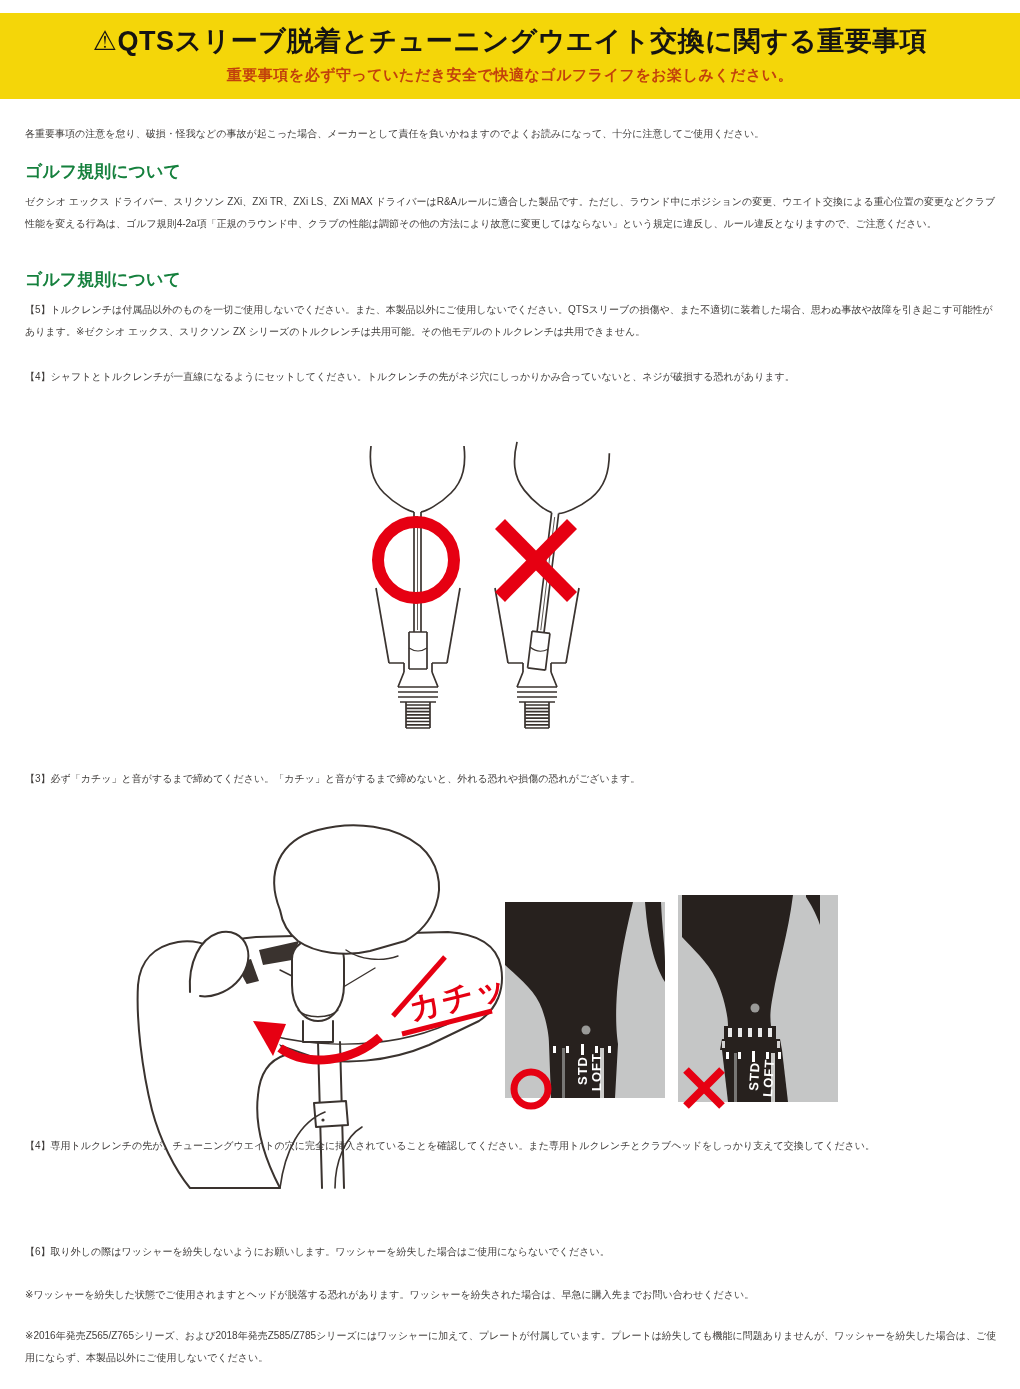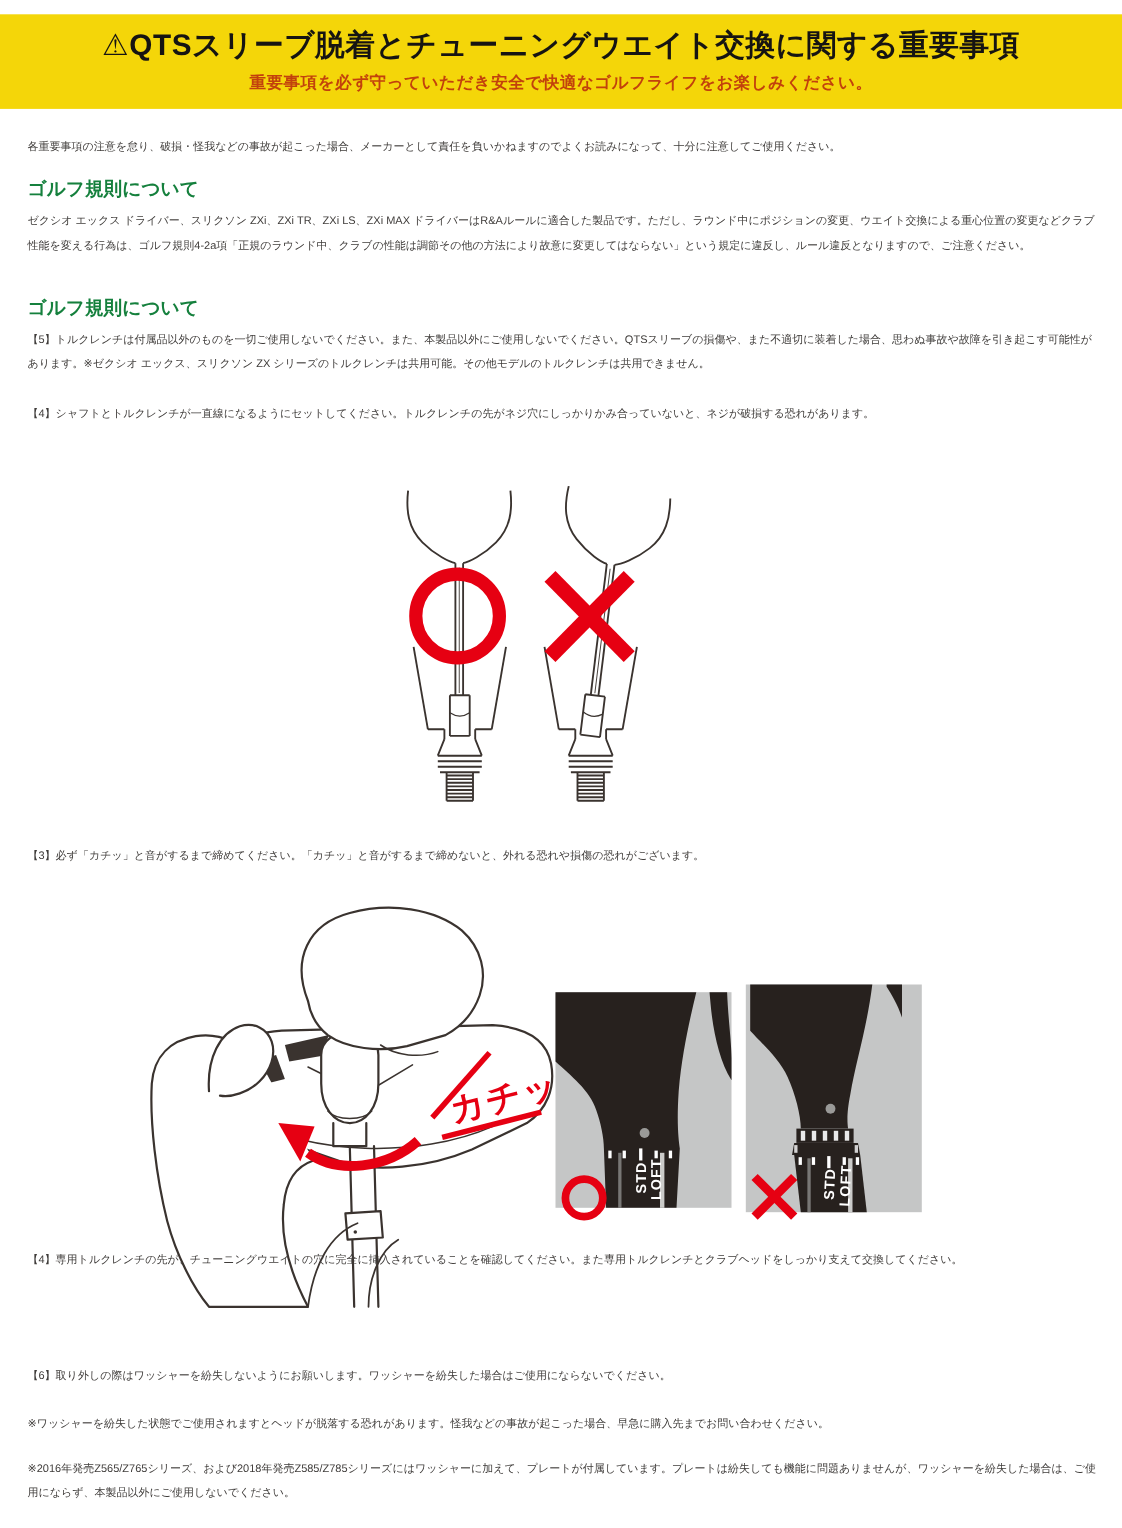--- a/index.html
+++ b/index.html
@@ -209,14 +209,14 @@
     <text transform="translate(94,202) rotate(-87)">LOFT</text>
   </g>
   <g stroke="#e60012" stroke-width="8">
     <path d="M8,175 L44,211"></path>
       <path d="M44,175 L8,211"></path>
   </g>
 </svg>
 
 <div class="abs para" style="top:1135px">【4】専用トルクレンチの先が、チューニングウエイトの穴に完全に挿入されていることを確認してください。また専用トルクレンチとクラブヘッドをしっかり支えて交換してください。</div>
 <div class="abs para" style="top:1241px">【6】取り外しの際はワッシャーを紛失しないようにお願いします。ワッシャーを紛失した場合はご使用にならないでください。</div>
-<div class="abs para" style="top:1284px">※ワッシャーを紛失した状態でご使用されますとヘッドが脱落する恐れがあります。怪我などの事故が起こった場合、早急に購入先までお問い合わせください。</div>
+<div class="abs para" style="top:1284px">※ワッシャーを紛失した状態でご使用されますとヘッドが脱落する恐れがあります。ワッシャーを紛失された場合は、早急に購入先までお問い合わせください。</div>
 <div class="abs para" style="top:1325px">※2016年発売Z565/Z765シリーズ、および2018年発売Z585/Z785シリーズにはワッシャーに加えて、プレートが付属しています。プレートは紛失しても機能に問題ありませんが、ワッシャーを紛失した場合は、ご使用にならず、本製品以外にご使用しないでください。</div>
 
 </body></html>

